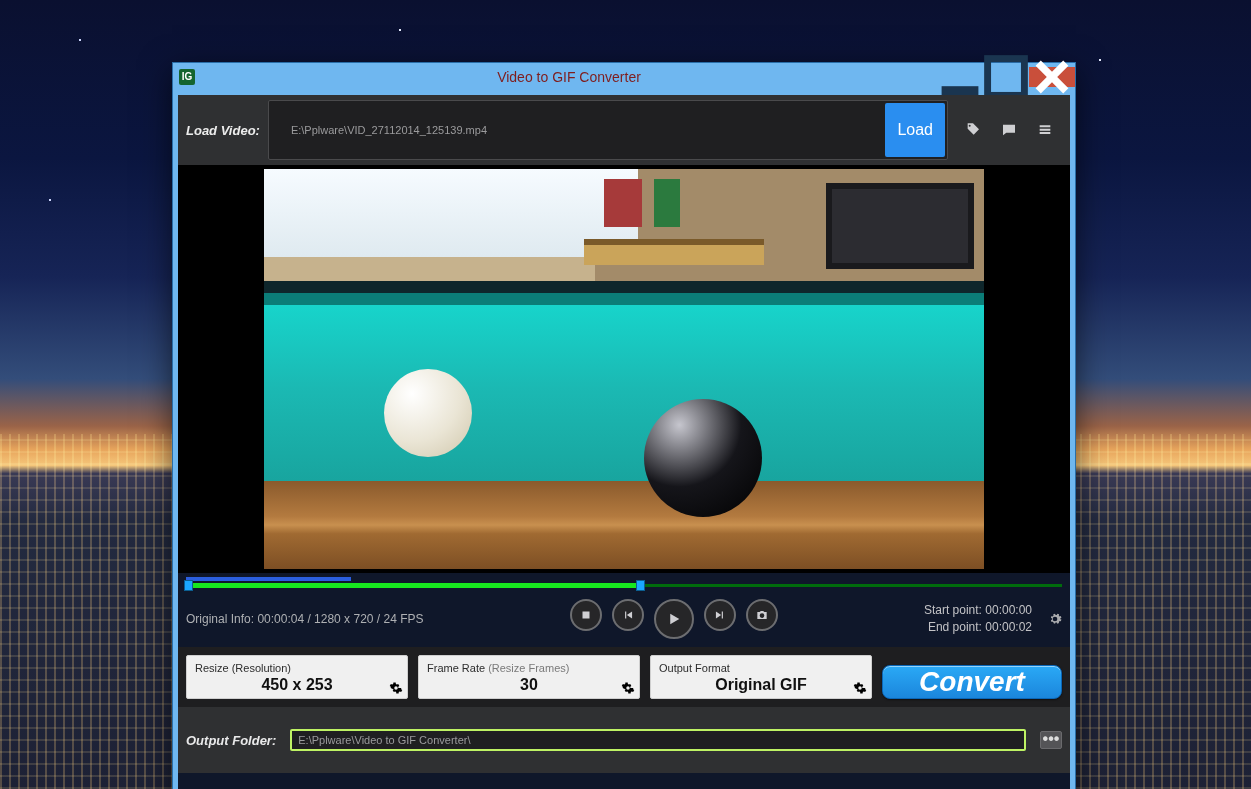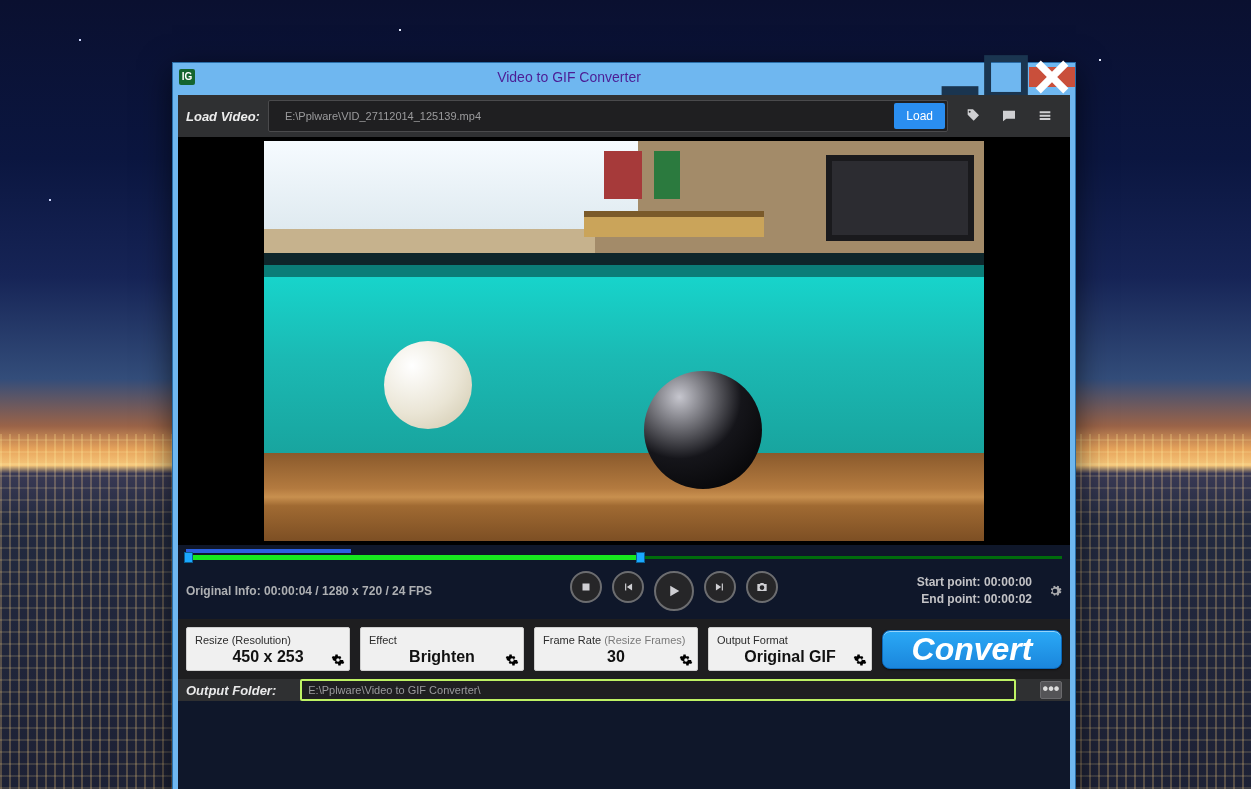--- a/index.html
+++ b/index.html
@@ -45,21 +45,21 @@
   .titlebar {
     height: 28px; display:flex; align-items:center;
     background: #6fb7f0;
     font-size: 13px; color:#124067;
   }
   .titlebar .app-icon {
     width:16px;height:16px;margin:0 6px;
     background:#14642f;color:#fff;font:700 10px/16px Arial;
     text-align:center;border-radius:2px;
   }
-  .titlebar .title { flex:1; text-align:center; color:#4c1d95; font-size:14px;}
+  .titlebar .title { flex:1; text-align:center; color:#7f1d1d; font-size:14px;}
   .winbtn { width:46px;height:20px;display:flex;align-items:center;justify-content:center;font-size:11px;}
   .winbtn.min{color:#1a3550;} .winbtn.max{color:#1a3550;}
   .winbtn.close{background:#c94f3b;color:#fff;}
 
   .client {
     position:absolute; left:5px; right:5px; top:32px; bottom:5px;
     background:#0f172a;
     display:flex; flex-direction:column;
   }
 
@@ -68,24 +68,24 @@
     display:flex; align-items:center; gap:8px;
     padding:5px 8px; background:#2f3032;
   }
   .loadbar .lbl{ color:#ececec; font-style:italic; font-weight:600; font-size:13px;}
   .pathbox{
     flex:1; background:#1f1f21; border:1px solid #4a4a4c; border-radius:2px;
     display:flex; align-items:center;
   }
   .pathbox input{
     flex:1; background:transparent; border:0; outline:0;
-    color:#9b9b9d; font-size:11px; padding:3px 16px;
+    color:#9b9b9d; font-size:11px; padding:3px 22px;
   }
   .load-btn{
-    background:#2a8ef0; color:#fff; font-size:12px; padding:6px 12px;
+    background:#2a8ef0; color:#fff; font-size:16px; padding:18px 12px;
     border:0; border-radius:2px; margin:2px 2px 2px 2px; cursor:pointer;
   }
   .tool-icons{display:flex; gap:18px; padding:0 8px;}
   .tico{ width:18px;height:18px; color:#cfcfd2; display:flex;align-items:center;justify-content:center;}
   .tico svg{width:16px;height:16px;fill:currentColor;}
 
   
   .stage{ background:#000; height:408px; display:flex; align-items:center; justify-content:center;}
   .frame{ width:720px; height:400px; position:relative; overflow:hidden;}
   .sky{position:absolute;left:0;top:0;width:52%;height:22%;background:linear-gradient(#f6fbff,#dfeaf0);}
@@ -107,46 +107,46 @@
 
   
   .timeline{ padding:0 8px; position:relative; height:22px;}
   .t-base{position:absolute;left:8px;right:8px;top:11px;height:3px;background:#006c0c;}
   .t-play{position:absolute;left:8px;width:165px;top:4px;height:4px;background:#2b5fe0;}
   .t-range{position:absolute;left:8px;width:455px;top:10px;height:5px;background:#17e81f;}
   .t-h{position:absolute;top:7px;width:9px;height:11px;background:#1aa8ff;border:1px solid #0b5f92;}
   .t-h.start{left:6px;} .t-h.end{left:458px;}
 
   
-  .controls{display:flex;align-items:center;padding:4px 8px 8px;gap:10px;color:#aeb0b3;font-size:12px;font-weight:bold;}
+  .controls{display:flex;align-items:center;padding:4px 8px 8px;gap:10px;color:#aeb0b3;font-size:12px;}
   .controls .info{flex:0 0 auto;}
   .transport{flex:1;display:flex;justify-content:center;gap:10px;}
   .cbtn{width:32px;height:32px;border-radius:50%;border:2px solid #6c6d70;background:#262628;color:#cfcfd3;display:flex;align-items:center;justify-content:center;cursor:pointer;}
   .cbtn.big{width:40px;height:40px;}
   .cbtn svg{width:14px;height:14px;fill:currentColor;}
   .cbtn.big svg{width:18px;height:18px;}
   .points{ text-align:right; color:#c3c3c6; font-size:12px; line-height:1.4; }
   .gear-side{color:#a9aaad;margin-left:6px;}
 
   
-  .cards{display:flex;gap:10px;padding:8px;align-items:center;background:#1e1e20;}
+  .cards{display:flex;gap:10px;padding:8px;align-items:flex-end;background:#1e1e20;}
   .card{background:#f0f0f0;border:1px solid #cfcfcf;border-radius:2px;flex:1;min-width:0;position:relative;padding:6px 8px 4px;}
   .card .ct{font-size:11px;color:#2c2c2c;}
   .card .ct .muted{color:#7a7a7a;}
   .card .cv{font-size:16px;font-weight:600;color:#111;text-align:center;padding:2px 0 0;}
   .card .cg{position:absolute;right:4px;bottom:2px;color:#333;}
   .convert{
     width:180px;border:1px solid #0a67b9;border-radius:8px;cursor:pointer;
     background:linear-gradient(#2aa9f6,#1b86dc);
-    color:#fff;font-style:italic;font-weight:700;font-size:32px;
+    color:#fff;font-style:italic;font-weight:700;font-size:28px;
     box-shadow:inset 0 1px 0 rgba(255,255,255,.5),0 1px 2px rgba(0,0,0,.5);
   }
 
   
-  .outbar{display:flex;align-items:center;gap:24px;padding:0 8px;background:#2f3032;}
+  .outbar{display:flex;align-items:center;gap:14px;padding:22px 8px;background:#2f3032;}
   .outbar .lbl{color:#e9e9ea;font-style:italic;font-weight:600;font-size:13px;}
   .outbar input{flex:1;background:#1f1f21;border:2px solid #bef264;border-radius:2px;color:#9b9b9d;font-size:11px;padding:3px 6px;outline:0;}
   .dots{width:22px;height:18px;background:#545457;color:#ddd;border:1px solid #6a6a6d;border-radius:2px;font-weight:700;text-align:center;line-height:14px;cursor:pointer;}
 
   .gearsvg{width:14px;height:14px;display:inline-block;vertical-align:middle;}
 </style>
 </head>
 <body>
 
 <div class="bg-stars"></div>
@@ -269,27 +269,20 @@
 
     <div class="cards">
       <div class="card">
         <div class="ct">Resize (Resolution)</div>
         <div class="cv">450 x 253</div>
         <span class="cg"><svg class="gearsvg" viewBox="0 0 24 24">
               <path d="M12 9a3 3 0 100 6 3 3 0 000-6zm9 3a9 9 0 01-.2 2l2 1.5-2 3.4-2.3-.9a9 9 0 01-1.7 1l-.3 2.5h-4l-.3-2.5a9 9 0 01-1.7-1l-2.3.9-2-3.4 2-1.5A9 9 0 013 12a9 9 0 01.2-2l-2-1.5 2-3.4 2.3.9a9 9 0 011.7-1L7.5 2.5h4l.3 2.5a9 9 0 011.7 1l2.3-.9 2 3.4-2 1.5c.1.6.2 1.3.2 2z"></path>
             </svg></span>
       </div>
       <div class="card">
-        <div class="ct">Effect</div>
-        <div class="cv">Brighten</div>
-        <span class="cg"><svg class="gearsvg" viewBox="0 0 24 24">
-              <path d="M12 9a3 3 0 100 6 3 3 0 000-6zm9 3a9 9 0 01-.2 2l2 1.5-2 3.4-2.3-.9a9 9 0 01-1.7 1l-.3 2.5h-4l-.3-2.5a9 9 0 01-1.7-1l-2.3.9-2-3.4 2-1.5A9 9 0 013 12a9 9 0 01.2-2l-2-1.5 2-3.4 2.3.9a9 9 0 011.7-1L7.5 2.5h4l.3 2.5a9 9 0 011.7 1l2.3-.9 2 3.4-2 1.5c.1.6.2 1.3.2 2z"></path>
-            </svg></span>
-      </div>
-      <div class="card">
         <div class="ct"><span>Frame Rate </span><span class="muted">(Resize Frames)</span></div>
         <div class="cv">30</div>
         <span class="cg"><svg class="gearsvg" viewBox="0 0 24 24">
               <path d="M12 9a3 3 0 100 6 3 3 0 000-6zm9 3a9 9 0 01-.2 2l2 1.5-2 3.4-2.3-.9a9 9 0 01-1.7 1l-.3 2.5h-4l-.3-2.5a9 9 0 01-1.7-1l-2.3.9-2-3.4 2-1.5A9 9 0 013 12a9 9 0 01.2-2l-2-1.5 2-3.4 2.3.9a9 9 0 011.7-1L7.5 2.5h4l.3 2.5a9 9 0 011.7 1l2.3-.9 2 3.4-2 1.5c.1.6.2 1.3.2 2z"></path>
             </svg></span>
       </div>
       <div class="card">
         <div class="ct">Output Format</div>
         <div class="cv">Original GIF</div>
         <span class="cg"><svg class="gearsvg" viewBox="0 0 24 24">

